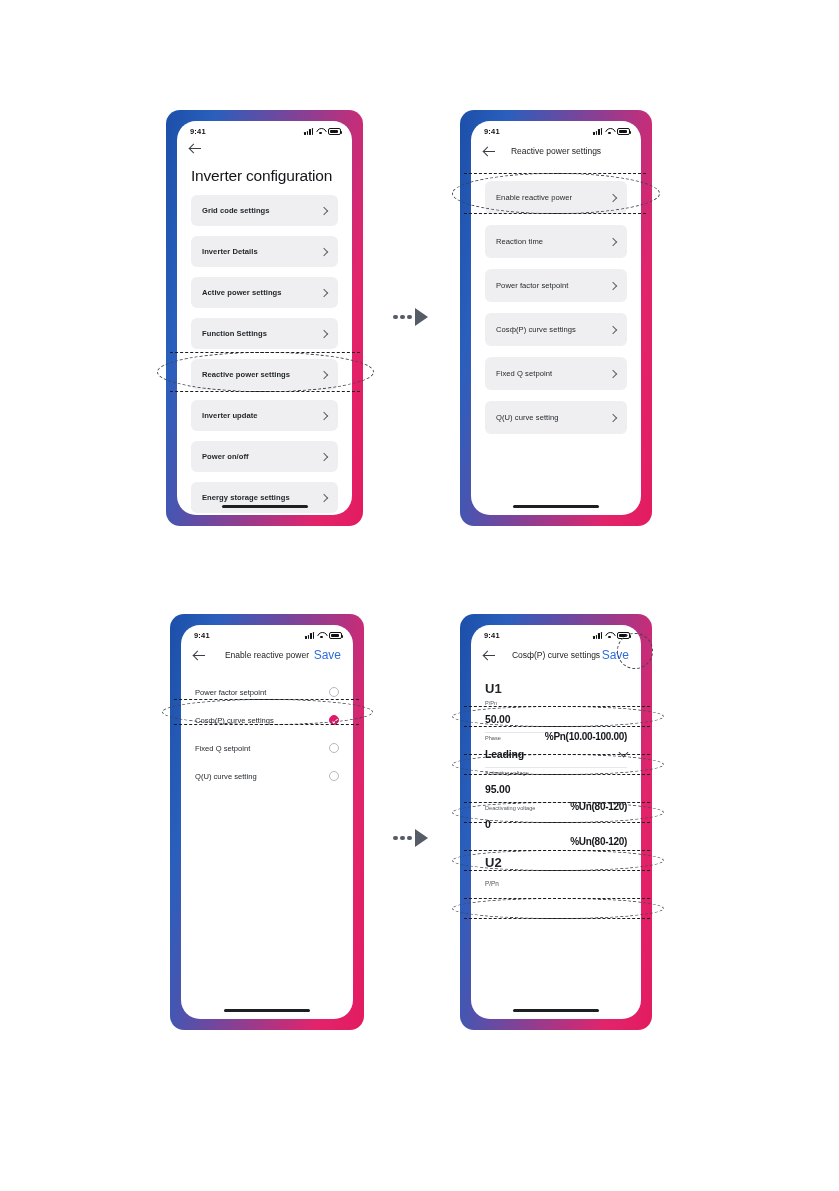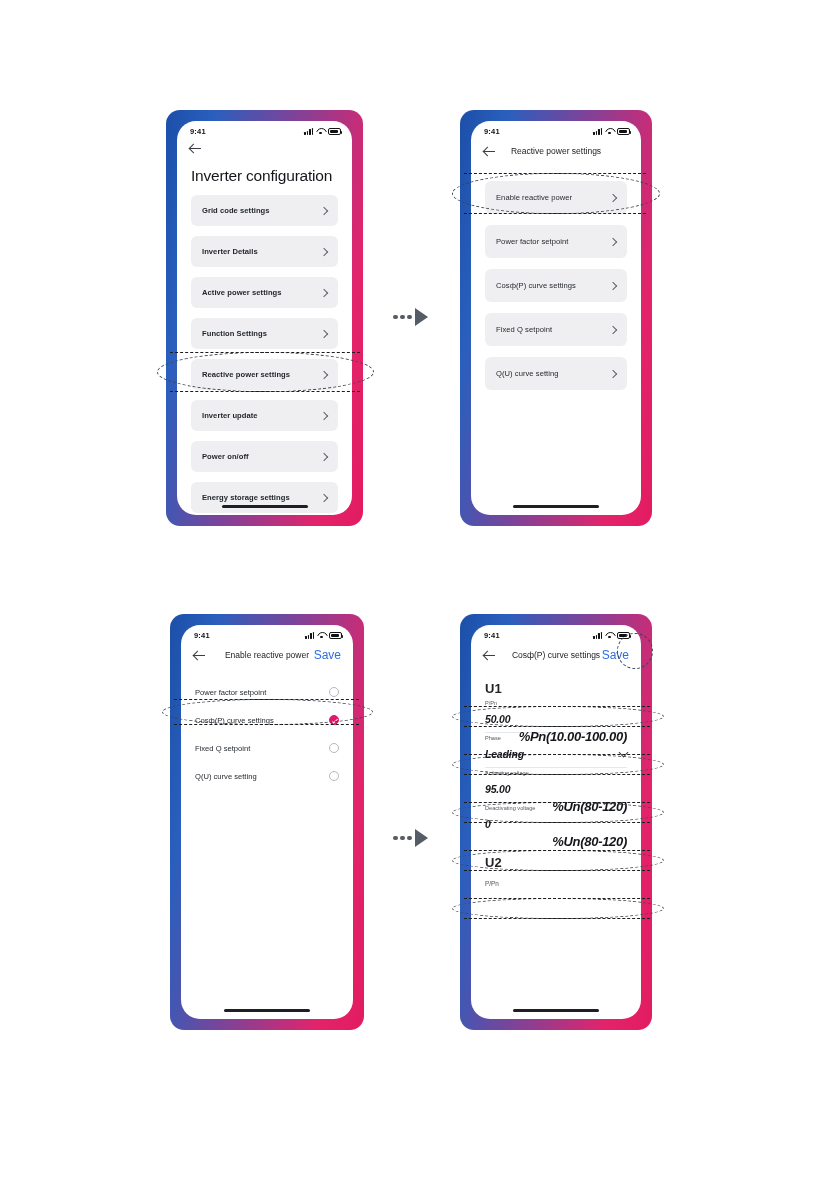--- a/index.html
+++ b/index.html
@@ -68,23 +68,23 @@
   .radio.on{background:#e2186a;border-color:#e2186a;position:relative;}
   .radio.on::after{content:"";position:absolute;left:2.3px;top:2.6px;width:4.6px;height:2.3px;
       border-left:1.2px solid #fff;border-bottom:1.2px solid #fff;transform:rotate(-45deg);}
 
   
   .formwrap{padding:0 0 0 0;}
   .grouplabel{font-size:13px;color:#1f2328;font-weight:700;padding:12px 14px 2px;}
   .grouplabel.small{font-size:6.4px;color:#4a4f55;font-weight:400;padding-top:8px;}
   .field{padding:0 14px;box-sizing:border-box;}
   .field .flabel{font-size:5.6px;color:#55595f;font-weight:400;padding:2px 0 0;}
-  .field .frow{display:flex;align-items:center;height:26px;border-bottom:.8px solid #e6e7ea;font-style:italic;}
+  .field .frow{display:flex;align-items:center;height:26px;border-bottom:.8px solid #e6e7ea;}
   .field .fval{font-size:10.5px;color:#14161a;font-weight:700;letter-spacing:-.2px;}
-  .field .funit{margin-left:auto;font-size:13px;color:#14161a;font-weight:700;letter-spacing:-.3px;margin-top:35px;}
+  .field .funit{margin-left:auto;font-size:10px;color:#14161a;font-weight:700;letter-spacing:-.3px;margin-top:35px;}
   .field .fval.sel{font-weight:700;}
   .caret{margin-left:auto;width:6px;height:6px;border-bottom:1.3px solid #3a3f46;
          border-right:1.3px solid #3a3f46;transform:rotate(45deg);margin-bottom:3px;}
 
   
   .homebar{position:absolute;left:50%;transform:translateX(-50%);bottom:7px;
            width:86px;height:3px;background:#1d1f22;border-radius:2px;}
 
   
   .hl{position:absolute;border:1.15px dashed #3d4450;border-radius:50%;
@@ -190,20 +190,24 @@
       <div class="backarrow"></div>
       <div class="nav-title">Reactive power  settings</div>
     </div>
 
     <div class="menulist" style="padding-top:16px;">
       <div class="menurow" style="height:33px;margin-bottom:11px;">
         <span class="lbl" style="font-weight:500;">Enable reactive power</span>
         <span class="chev"></span>
       </div>
       <div class="menurow" style="height:33px;margin-bottom:11px;">
+        <span class="lbl" style="font-weight:500;">Reaction time</span>
+        <span class="chev"></span>
+      </div>
+      <div class="menurow" style="height:33px;margin-bottom:11px;">
         <span class="lbl" style="font-weight:500;">Power factor setpoint</span>
         <span class="chev"></span>
       </div>
       <div class="menurow" style="height:33px;margin-bottom:11px;">
         <span class="lbl" style="font-weight:500;">Cosф(P) curve settings</span>
         <span class="chev"></span>
       </div>
       <div class="menurow" style="height:33px;margin-bottom:11px;">
         <span class="lbl" style="font-weight:500;">Fixed Q setpoint</span>
         <span class="chev"></span>

